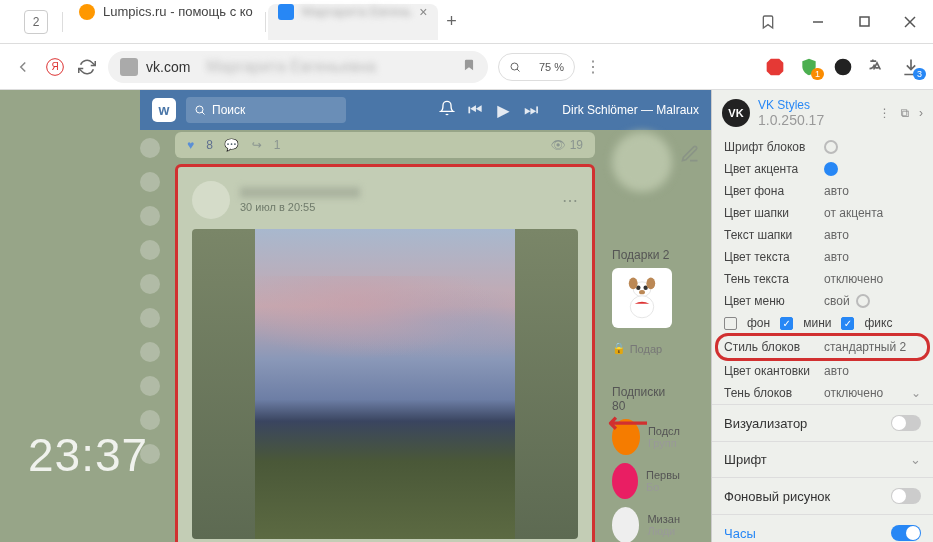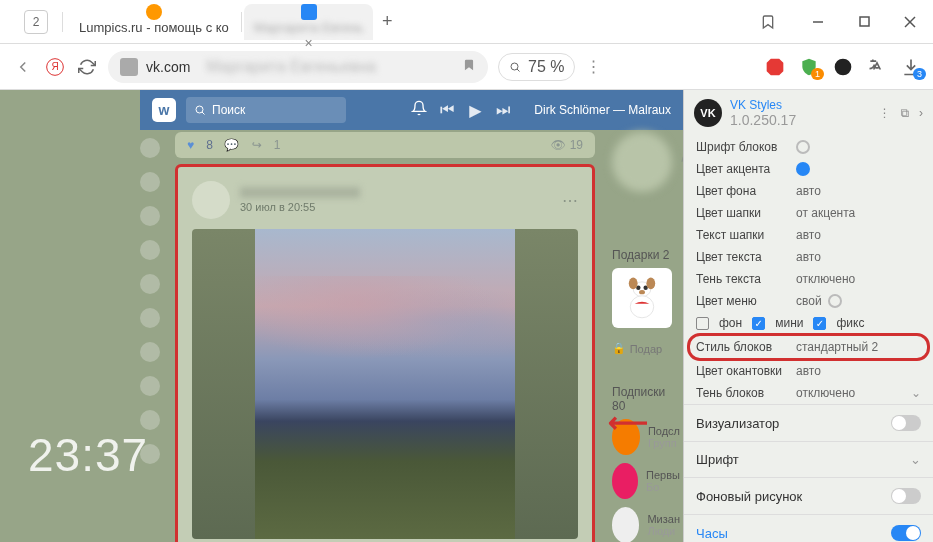--- a/index.html
+++ b/index.html
@@ -2,40 +2,40 @@
 <html><head>
 <meta charset="utf-8">
 <style>
 * { margin: 0; padding: 0; box-sizing: border-box; font-family: -apple-system, BlinkMacSystemFont, "Segoe UI", Arial, sans-serif; }
 body { width: 933px; height: 542px; background: #e8e8e8; overflow: hidden; position: relative; }
 
 
 .titlebar { height: 44px; background: #fff; display: flex; align-items: center; border-bottom: 1px solid #ddd; }
 .titlebar .num { width: 24px; height: 24px; margin: 0 8px 0 24px; border: 1px solid #ccc; border-radius: 4px; display: flex; align-items: center; justify-content: center; font-size: 12px; color: #666; }
 .tabs { display: flex; align-items: center; gap: 0; flex: 1; }
-.tab { display: flex; align-items: center; height: 36px; padding: 0 10px; border-radius: 8px 8px 0 0; font-size: 13px; color: #444; max-width: 200px; flex-direction: column; }
+.tab { display: flex; height: 36px; padding: 0 10px; border-radius: 8px 8px 0 0; font-size: 13px; color: #444; gap: 8px; max-width: 200px; }
 .tab.active { background: #f1f1f1; }
 .tab .fav { width: 16px; height: 16px; border-radius: 50%; background: #ff9800; flex-shrink: 0; }
 .tab .fav.vk { background: #2787f5; border-radius: 3px; }
 .tab .blur { filter: blur(3px); color: #aaa; }
 .tab .x { color: #888; font-size: 14px; cursor: pointer; }
 .newtab { width: 28px; height: 28px; display: flex; align-items: center; justify-content: center; color: #666; font-size: 18px; cursor: pointer; }
 .winbtns { display: flex; gap: 0; margin-left: auto; }
 .winbtn { width: 46px; height: 44px; display: flex; align-items: center; justify-content: center; color: #555; cursor: pointer; }
 .titlebar .bookm { margin-right: 4px; }
 
 
 .addrbar { height: 46px; background: #fff; display: flex; align-items: center; padding: 0 12px; gap: 10px; border-bottom: 1px solid #ddd; }
 .addrbar .navico { width: 22px; height: 22px; display: flex; align-items: center; justify-content: center; color: #888; cursor: pointer; }
 .urlbox { flex: 0 0 380px; height: 32px; background: #f1f1f1; border-radius: 16px; display: flex; align-items: center; padding: 0 12px; gap: 8px; }
 .urlbox .lock { width: 18px; height: 18px; background: #aaa; border-radius: 3px; }
 .urlbox .txt { font-size: 14px; color: #333; }
 .urlbox .blurtxt { filter: blur(3px); color: #bbb; margin-left: 8px; }
 .urlbox .bkm { margin-left: auto; color: #999; }
-.zoompill { height: 28px; border: 1px solid #ddd; border-radius: 14px; padding: 0 10px; display: flex; align-items: center; font-size: 16px; color: #555; gap: 7px; }
+.zoompill { height: 28px; border: 1px solid #ddd; border-radius: 14px; padding: 0 10px; display: flex; align-items: center; font-size: 11px; color: #555; gap: 18px; }
 .dots3 { color: #888; font-size: 16px; }
 .exticons { display: flex; gap: 14px; align-items: center; margin-left: auto; }
 .exticon { width: 20px; height: 20px; position: relative; }
 .badge { position: absolute; bottom: -3px; right: -5px; background: #2787f5; color: #fff; font-size: 9px; border-radius: 7px; padding: 0 4px; line-height: 12px; }
 
 
 .content { position: relative; height: 452px; background: #8a9a7a; display: flex; }
 .vkpage { flex: 1; position: relative; background: #97a588; overflow: hidden; }
 .vkheader { position: absolute; top: 0; left: 140px; right: 0; height: 40px; background: #4a76a8; display: flex; align-items: center; padding: 0 12px; gap: 10px; color: #fff; }
 .vklogo { width: 24px; height: 24px; background: #fff; border-radius: 5px; display: flex; align-items: center; justify-content: center; color: #4a76a8; font-weight: bold; font-size: 14px; }
@@ -66,21 +66,21 @@
 .giftsec { margin-top: 56px; }
 .sechead { font-size: 12px; color: #555; margin-bottom: 6px; }
 .gifticon { width: 60px; height: 60px; background: #fff; border-radius: 6px; display: flex; align-items: center; justify-content: center; }
 .gifticon svg { width: 44px; height: 44px; }
 .lockrow { margin-top: 14px; font-size: 11px; color: #777; display: flex; align-items: center; gap: 4px; }
 .subsec { margin-top: 30px; }
 .subitem { display: flex; align-items: center; gap: 8px; margin-bottom: 8px; }
 .subava { width: 36px; height: 36px; border-radius: 50%; }
 
 
-.panel { width: 250px; background: #eef0ec; border-left: 1px solid #ccc; display: flex; flex-direction: column; font-size: 12px; color: #444; }
+.panel { width: 222px; background: #eef0ec; border-left: 1px solid #ccc; display: flex; flex-direction: column; font-size: 12px; color: #444; }
 .panelhead { display: flex; align-items: center; padding: 8px 10px; gap: 8px; }
 .panelhead .pava { width: 28px; height: 28px; border-radius: 50%; background: #222; color: #fff; display: flex; align-items: center; justify-content: center; font-size: 11px; font-weight: bold; }
 .panelhead .ptitle { font-size: 12px; color: #2787f5; font-weight: 500; }
 .panelhead .pver { font-size: 14px; color: #999; }
 .panelhead .pbtns { margin-left: auto; display: flex; gap: 10px; color: #888; }
 .settingslist { padding: 0 12px; }
 .srow { display: flex; align-items: center; padding: 4px 0; min-height: 22px; }
 .srow .slabel { flex: 0 0 100px; }
 .srow .sval { color: #666; }
 .srow .circle { width: 14px; height: 14px; border-radius: 50%; border: 2px solid #bbb; }

